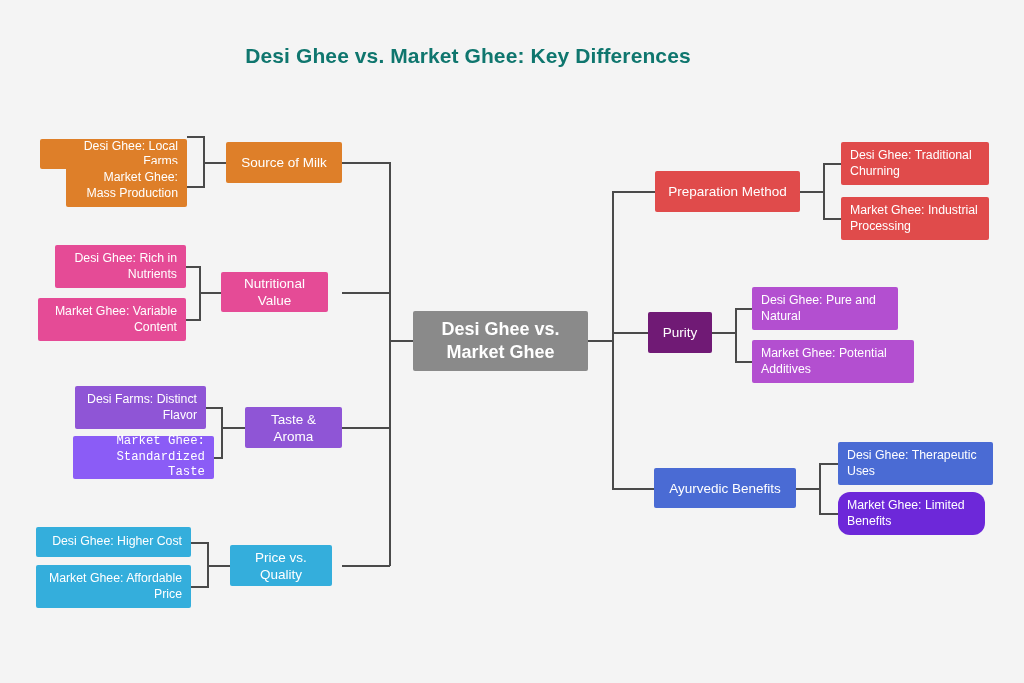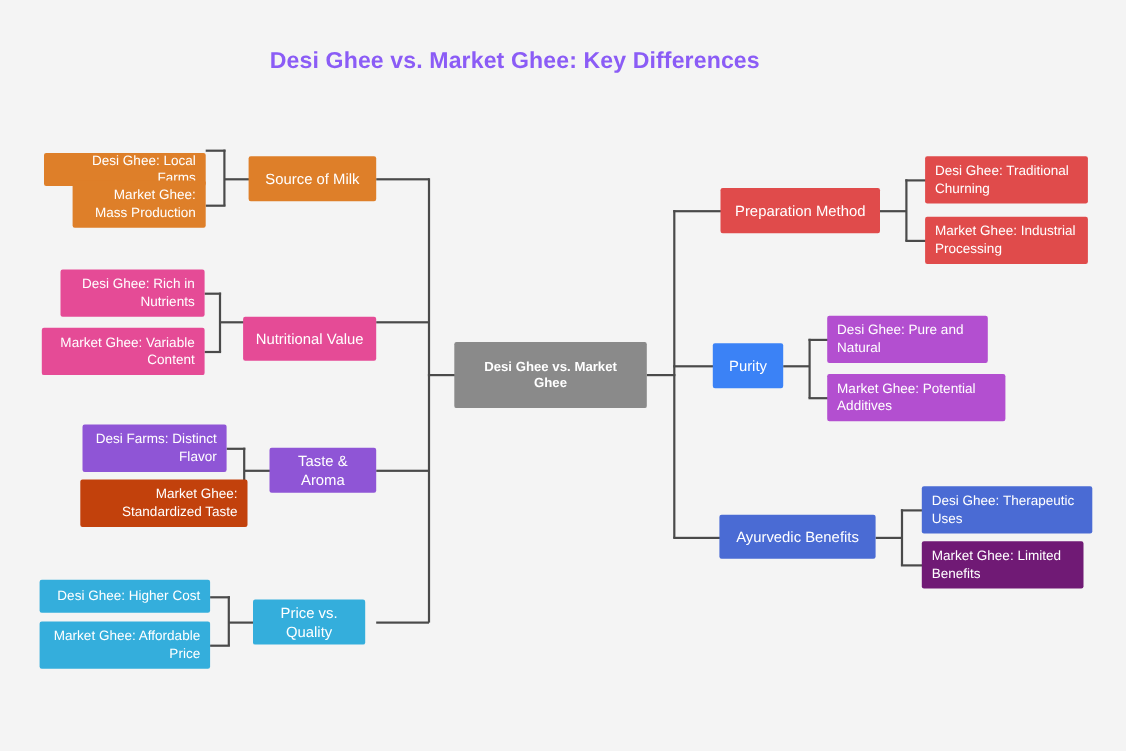--- a/index.html
+++ b/index.html
@@ -19,35 +19,35 @@
     height: 683px;
   }
   #title {
     position: absolute;
     left: 0;
     top: 44px;
     width: 936px;
     text-align: center;
     font-size: 21px;
     font-weight: bold;
-    color: #8b5cf6;
+    color: #0f766e;
     letter-spacing: 0.1px;
   }
   .node {
     position: absolute;
     box-sizing: border-box;
     color: #ffffff;
     display: flex;
     align-items: center;
     border-radius: 2px;
     line-height: 1.26;
   }
   
   .root {
-    font-size: 12px;
+    font-size: 18px;
     font-weight: bold;
     justify-content: center;
     text-align: center;
     padding: 6px 11px;
   }
   
   .branch {
     font-size: 13.5px;
     justify-content: center;
     text-align: center;
@@ -130,34 +130,34 @@
   <div class="conn h" style="left:819px; top:463px; width:20px;"></div>
   <div class="conn h" style="left:819px; top:513px; width:20px;"></div>
 
   <div class="node root" style="left:413px; top:311px; width:175px; height:60px; background:#8a8a8a;">
     <span>Desi Ghee vs. Market Ghee</span>
   </div>
 
   <div class="node branch" style="left:226px; top:142px; width:116px; height:41px; background:#de7f29;">
     <span>Source of Milk</span>
   </div>
-  <div class="node branch" style="left:221px; top:288px; width:121px; height:40px; background:#e54b96;">
+  <div class="node branch" style="left:221px; top:272px; width:107px; height:40px; background:#e54b96;">
     <span>Nutritional Value</span>
   </div>
   <div class="node branch" style="left:245px; top:407px; width:97px; height:41px; background:#8f55d6;">
     <span>Taste &amp; Aroma</span>
   </div>
   <div class="node branch" style="left:230px; top:545px; width:102px; height:41px; background:#34aedc;">
     <span>Price vs. Quality</span>
   </div>
 
   <div class="node branch" style="left:655px; top:171px; width:145px; height:41px; background:#e04b4b;">
     <span>Preparation Method</span>
   </div>
-  <div class="node branch" style="left:648px; top:312px; width:64px; height:41px; background:#3b82f6;">
+  <div class="node branch" style="left:648px; top:312px; width:64px; height:41px; background:#701a75;">
     <span>Purity</span>
   </div>
   <div class="node branch" style="left:654px; top:468px; width:142px; height:40px; background:#4a6bd4;">
     <span>Ayurvedic Benefits</span>
   </div>
 
   <div class="node leaf left-leaf" style="left:40px; top:139px; width:147px; height:30px; background:#de7f29;">
     <span>Desi Ghee: Local Farms</span>
   </div>
   <div class="node leaf left-leaf" style="left:66px; top:164px; width:121px; height:43px; background:#de7f29;">
@@ -167,21 +167,21 @@
   <div class="node leaf left-leaf" style="left:38px; top:298px; width:148px; height:43px; background:#e54b96;">
     <span>Market Ghee: Variable Content</span>
   </div>
   <div class="node leaf left-leaf" style="left:55px; top:245px; width:131px; height:43px; background:#e54b96;">
     <span>Desi Ghee: Rich in Nutrients</span>
   </div>
 
   <div class="node leaf left-leaf" style="left:75px; top:386px; width:131px; height:43px; background:#8f55d6;">
     <span>Desi Farms: Distinct Flavor</span>
   </div>
-  <div class="node leaf left-leaf" style="left:73px; top:436px; width:152px; height:43px; background:#c2410c;">
+  <div class="node leaf left-leaf" style="left:73px; top:436px; width:141px; height:43px; background:#8b5cf6;font-family:Liberation Mono, monospace;">
     <span>Market Ghee: Standardized Taste</span>
   </div>
 
   <div class="node leaf left-leaf" style="left:36px; top:527px; width:155px; height:30px; background:#34aedc;">
     <span>Desi Ghee: Higher Cost</span>
   </div>
   <div class="node leaf left-leaf" style="left:36px; top:565px; width:155px; height:43px; background:#34aedc;">
     <span>Market Ghee: Affordable Price</span>
   </div>
 
@@ -195,17 +195,17 @@
   <div class="node leaf right-leaf" style="left:752px; top:287px; width:146px; height:43px; background:#b34fd0;">
     <span>Desi Ghee: Pure and Natural</span>
   </div>
   <div class="node leaf right-leaf" style="left:752px; top:340px; width:162px; height:43px; background:#b34fd0;">
     <span>Market Ghee: Potential Additives</span>
   </div>
 
   <div class="node leaf right-leaf" style="left:838px; top:442px; width:155px; height:43px; background:#4a6bd4;">
     <span>Desi Ghee: Therapeutic Uses</span>
   </div>
-  <div class="node leaf right-leaf" style="left:838px; top:492px; width:147px; height:43px; background:#701a75;">
+  <div class="node leaf right-leaf" style="left:838px; top:492px; width:147px; height:43px; background:#6d28d9;border-radius:12px;">
     <span>Market Ghee: Limited Benefits</span>
   </div>
 
 </div>
 
 </body></html>

